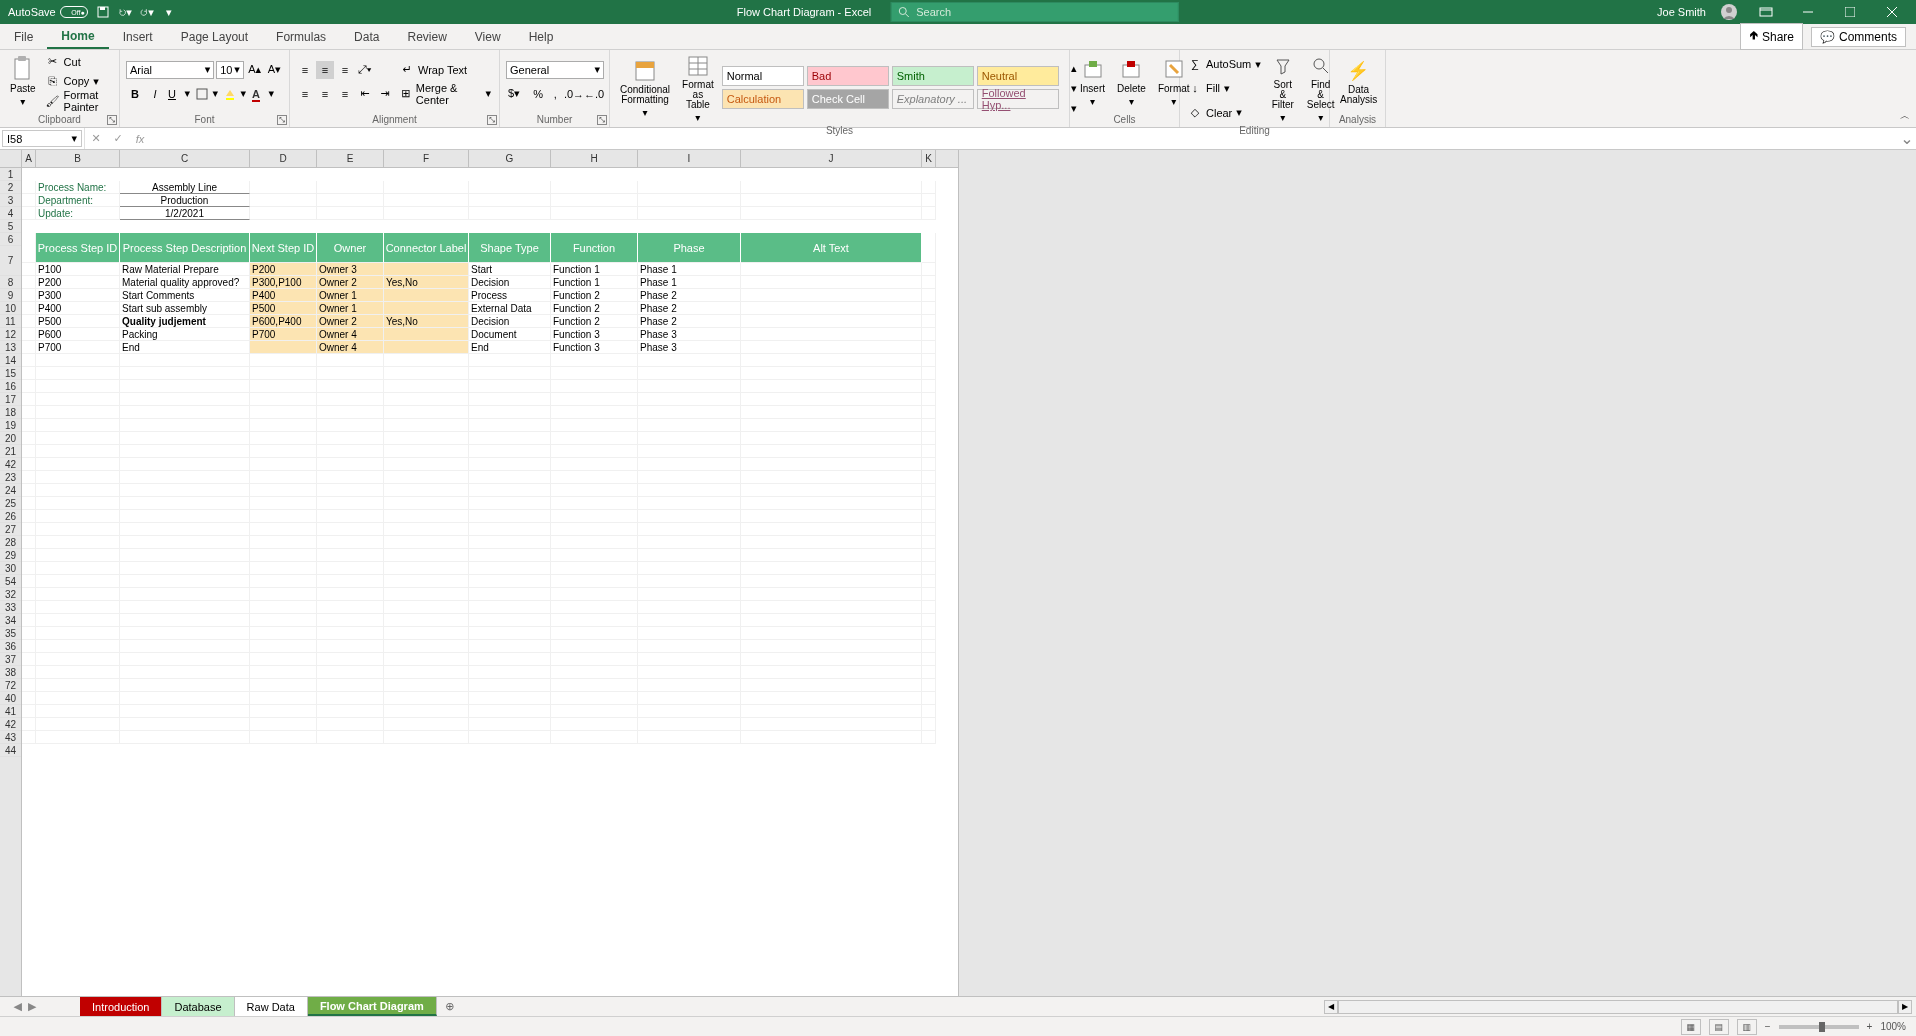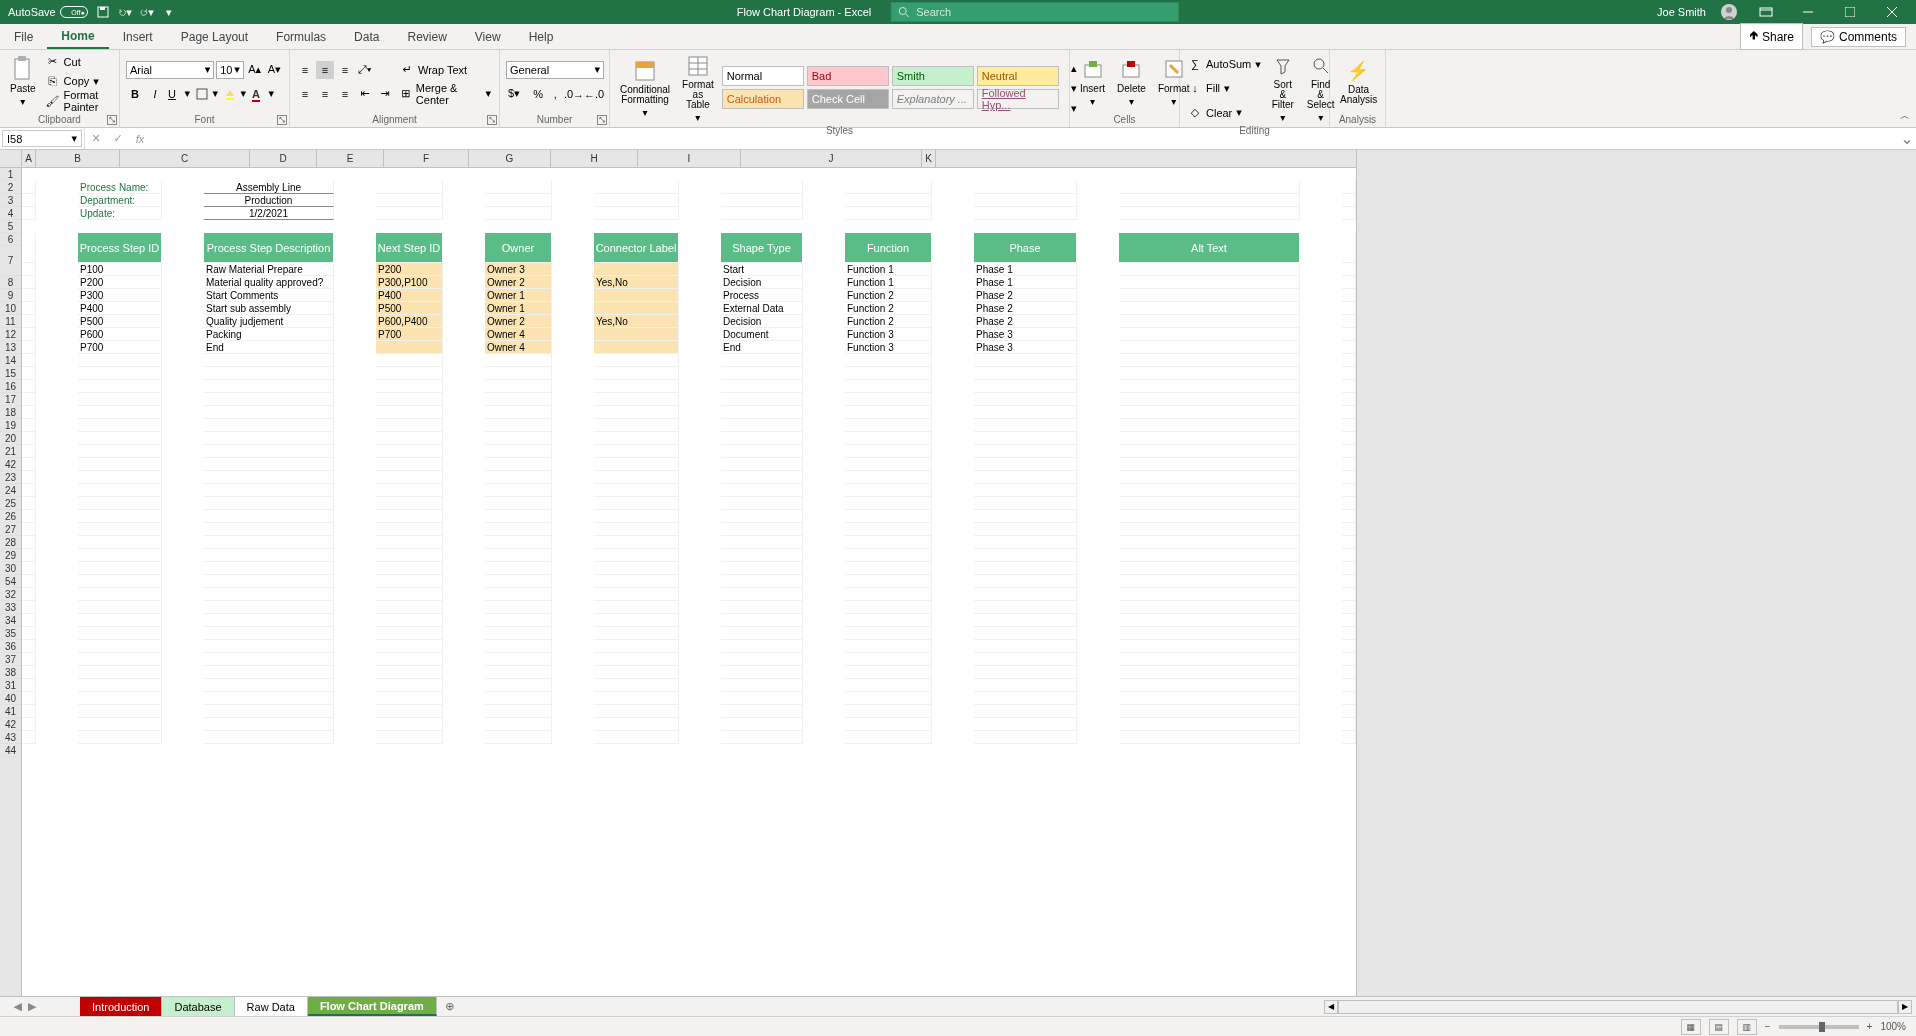--- a/index.html
+++ b/index.html
@@ -52,21 +52,21 @@
 .formula-expand { width: 18px; display: flex; align-items: center; justify-content: center; color: #888; cursor: pointer; }
 
 
 .sheet-area { position: relative; background: #fff; height: calc(1036px - 24px - 26px - 78px - 22px - 20px - 20px); display: flex; }
 .row-headers { width: 22px; background: #e6e6e6; border-right: 1px solid #c0c0c0; }
 .col-headers-row { height: 18px; display: flex; background: #e6e6e6; border-bottom: 1px solid #c0c0c0; }
 .corner { width: 22px; height: 18px; background: #e6e6e6; border-right: 1px solid #c0c0c0; border-bottom: 1px solid #c0c0c0; }
 .col-hdr { border-right: 1px solid #c0c0c0; text-align: center; font-size: 10px; color: #333; display: flex; align-items: center; justify-content: center; }
 .row-hdr { height: 13px; border-bottom: 1px solid #e0e0e0; text-align: center; font-size: 10px; color: #333; display: flex; align-items: center; justify-content: center; }
 .cells { flex: 1; position: relative; overflow: hidden; }
-.cell-row { display: flex; height: 13px; gap: 42px; }
+.cell-row { display: flex; height: 13px; }
 .cell { border-right: 1px solid #f0f0f0; border-bottom: 1px solid #f0f0f0; font-size: 10px; font-family: Arial; padding: 0 2px; display: flex; align-items: center; overflow: hidden; white-space: nowrap; }
 .meta-label { color: #217346; }
 .meta-value { border-bottom: 1px solid #888; justify-content: center; }
 .hdr-cell { background: #5abd87; color: #fff; height: 30px !important; border-right: 1px solid #fff; justify-content: center; text-align: center; font-size: 11px; }
 .col-y { background: #fce4b2; }
 .grid-scrollfill { flex: 1; background: #e6e6e6; border-left: 1px solid #bfbfbf; width: 14px; }
 
 
 .tab-strip { height: 20px; background: #f3f2f1; display: flex; align-items: stretch; border-top: 1px solid #c0c0c0; font-size: 11px; }
 .tab-nav { width: 50px; display: flex; align-items: center; justify-content: center; gap: 6px; color: #888; }
@@ -437,21 +437,21 @@
           <div class="row-hdr">29</div>
           <div class="row-hdr">30</div>
           <div class="row-hdr">54</div>
           <div class="row-hdr">32</div>
           <div class="row-hdr">33</div>
           <div class="row-hdr">34</div>
           <div class="row-hdr">35</div>
           <div class="row-hdr">36</div>
           <div class="row-hdr">37</div>
           <div class="row-hdr">38</div>
-          <div class="row-hdr">31</div>
+          <div class="row-hdr">72</div>
           <div class="row-hdr">40</div>
           <div class="row-hdr">41</div>
           <div class="row-hdr">42</div>
           <div class="row-hdr">43</div>
           <div class="row-hdr">44</div>
         </div>
       <div class="cells" id="cells">
           <div class="cell-row"></div>
           <div class="cell-row">
             <div class="cell" style="width: 14px;"></div>
@@ -554,21 +554,21 @@
             <div class="cell col-y" style="width: 85px;"></div>
             <div class="cell" style="width: 82px;">External Data</div>
             <div class="cell" style="width: 87px;">Function 2</div>
             <div class="cell" style="width: 103px;">Phase 2</div>
             <div class="cell" style="width: 181px;"></div>
             <div class="cell" style="width: 14px;"></div>
           </div>
           <div class="cell-row">
             <div class="cell" style="width: 14px;"></div>
             <div class="cell" style="width: 84px;">P500</div>
-            <div class="cell" style="width: 130px;">Quality judjement</div>
+            <div class="cell" style="width: 130px; font-weight: bold;">Quality judjement</div>
             <div class="cell col-y" style="width: 67px;">P600,P400</div>
             <div class="cell col-y" style="width: 67px;">Owner 2</div>
             <div class="cell col-y" style="width: 85px;">Yes,No</div>
             <div class="cell" style="width: 82px;">Decision</div>
             <div class="cell" style="width: 87px;">Function 2</div>
             <div class="cell" style="width: 103px;">Phase 2</div>
             <div class="cell" style="width: 181px;"></div>
             <div class="cell" style="width: 14px;"></div>
           </div>
           <div class="cell-row">

